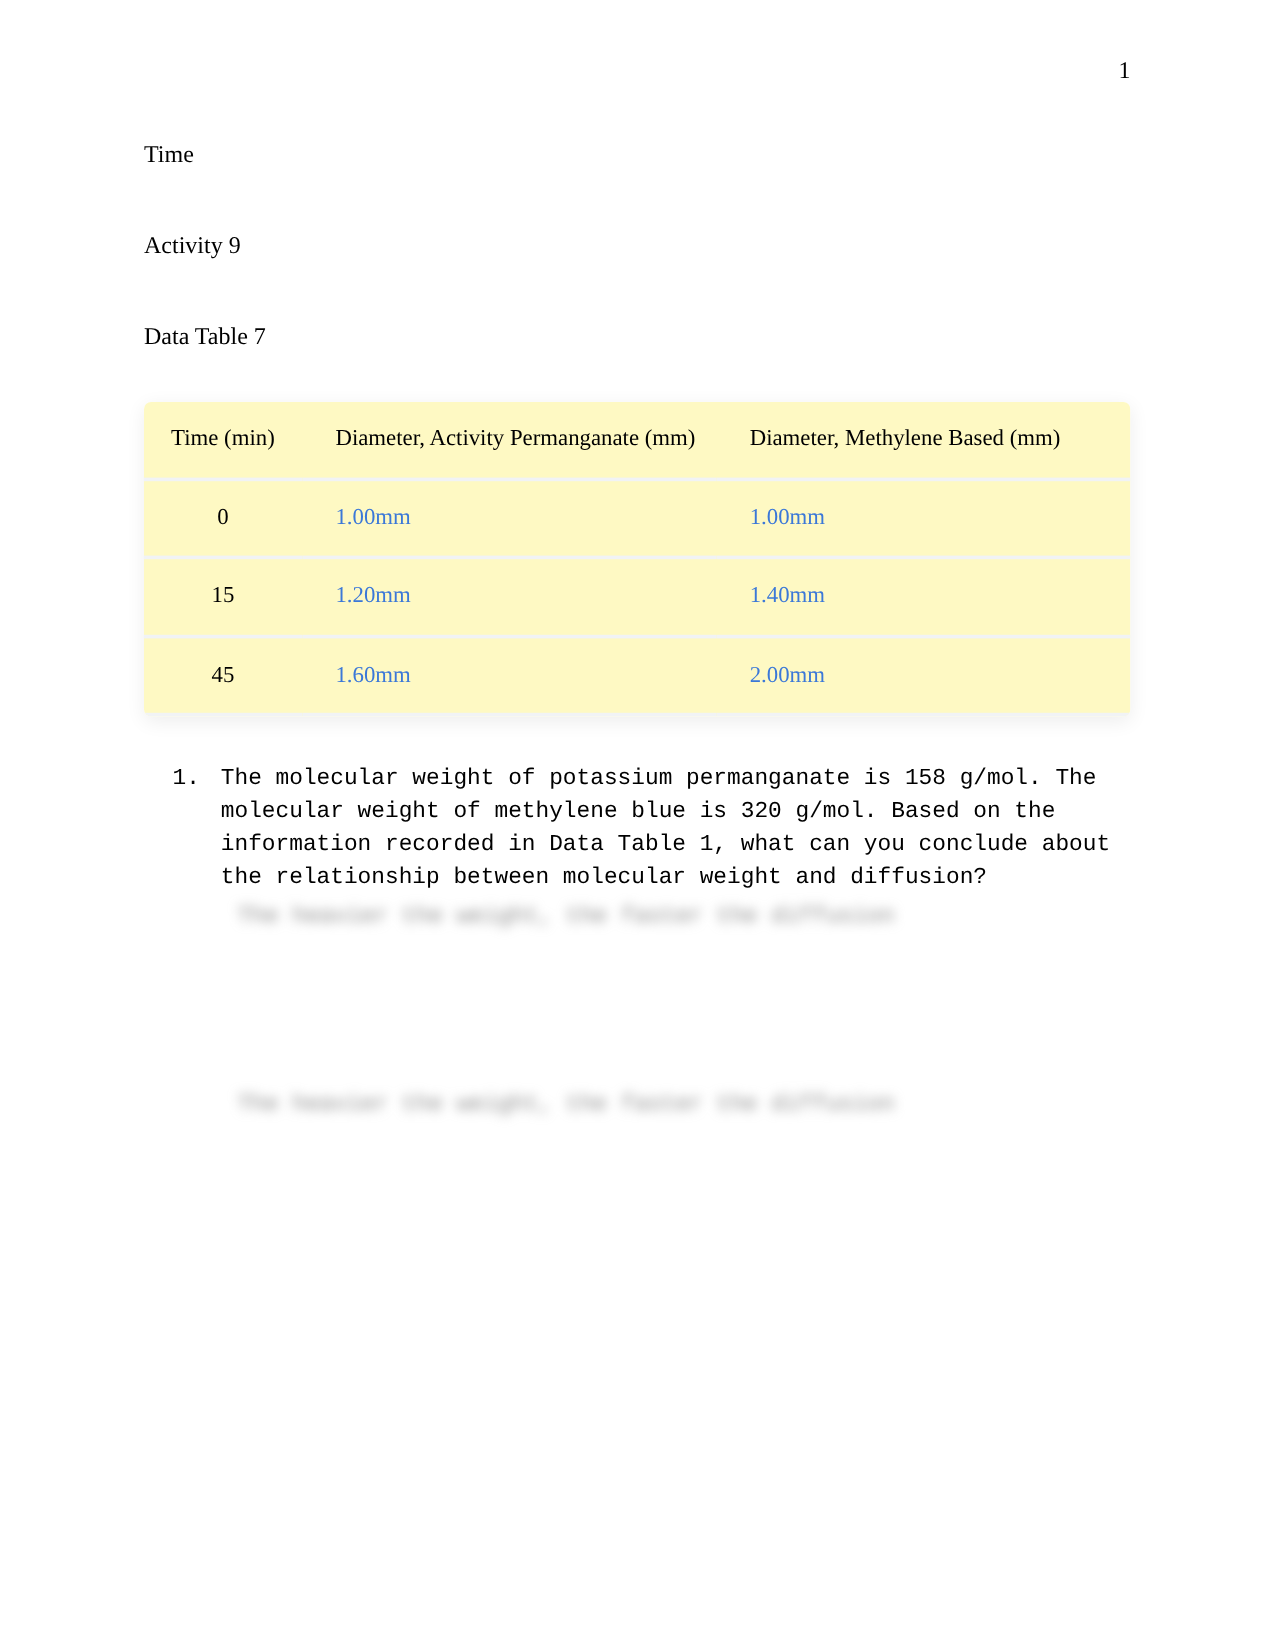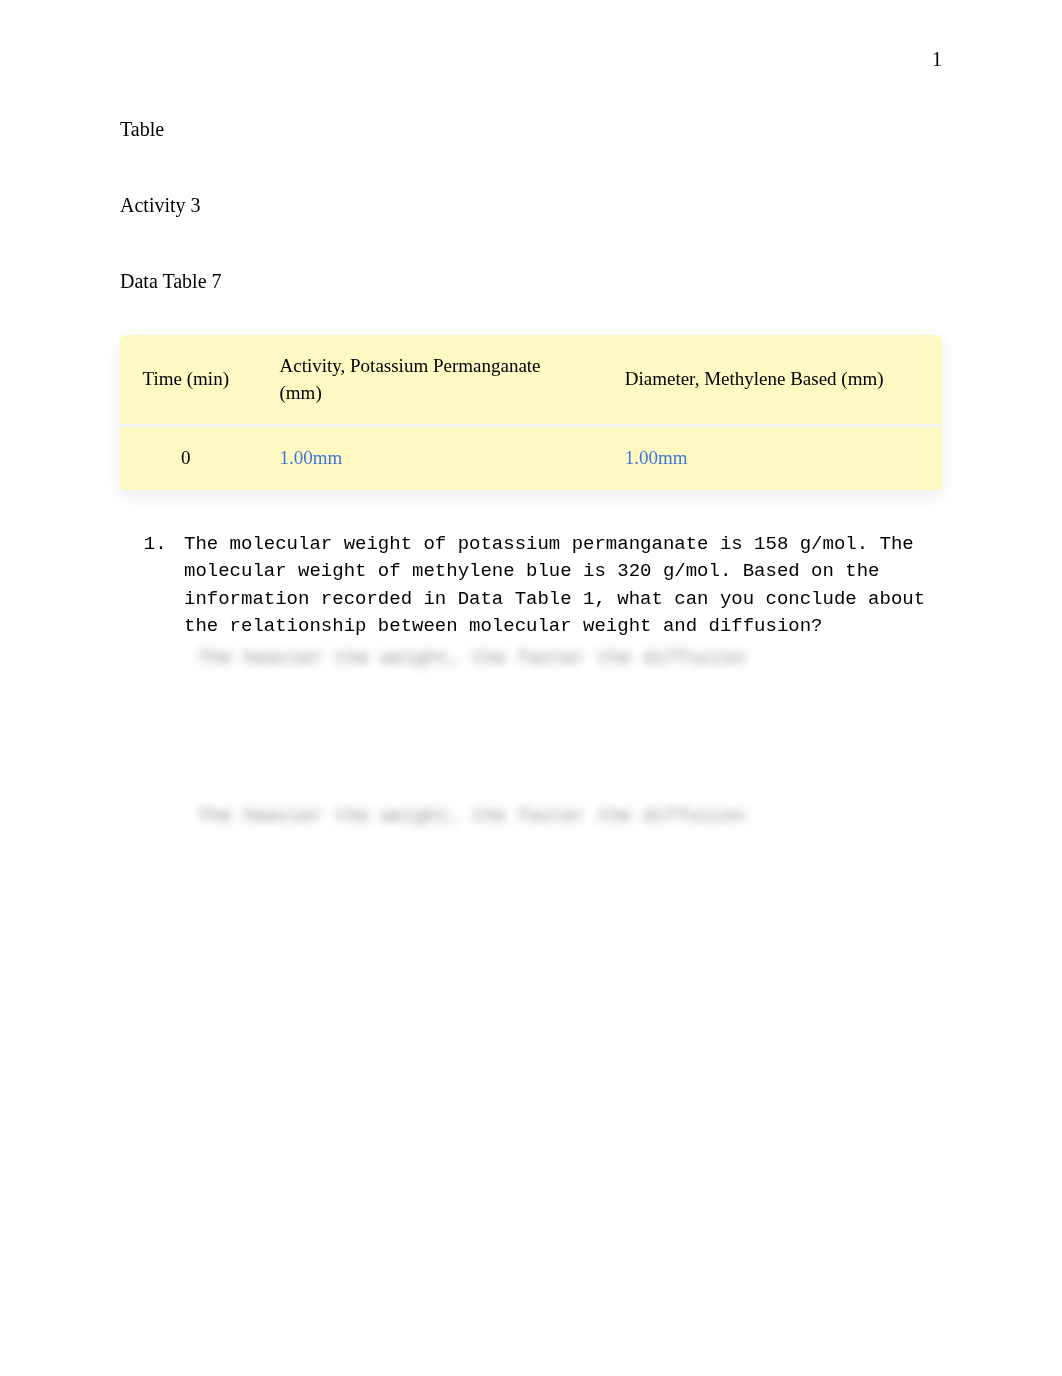--- a/index.html
+++ b/index.html
@@ -114,38 +114,48 @@
 
     .blurred-answer.spaced {
       margin-top: 130px;
     }
   </style>
 </head>
 <body>
 
 <div class="page-number">1</div>
 
-<div class="section-heading first">Table</div>
-<div class="section-heading">Activity 3</div>
+<div class="section-heading first">Time</div>
+<div class="section-heading">Activity 9</div>
 <div class="section-heading">Data Table 7</div>
 
 <div class="data-table-wrap">
   <table class="data-table">
     <thead>
       <tr>
         <th>Time (min)</th>
-        <th>Activity, Potassium Permanganate (mm)</th>
+        <th>Diameter, Activity Permanganate (mm)</th>
         <th>Diameter, Methylene Based (mm)</th>
       </tr>
     </thead>
     <tbody>
       <tr>
         <td>0</td>
         <td class="value-cell">1.00mm</td>
         <td class="value-cell">1.00mm</td>
+      </tr>
+      <tr>
+        <td>15</td>
+        <td class="value-cell">1.20mm</td>
+        <td class="value-cell">1.40mm</td>
+      </tr>
+      <tr>
+        <td>45</td>
+        <td class="value-cell">1.60mm</td>
+        <td class="value-cell">2.00mm</td>
       </tr>
     </tbody>
   </table>
 </div>
 
 <ol class="question-list">
   <li>
     <span class="question-text">The molecular weight of potassium permanganate is 158 g/mol. The molecular weight of methylene blue is 320 g/mol. Based on the information recorded in Data Table 1, what can you conclude about the relationship between molecular weight and diffusion?</span>
     <span class="blurred-answer">The heavier the weight, the faster the diffusion</span>
     <span class="blurred-answer spaced">The heavier the weight, the faster the diffusion</span>

